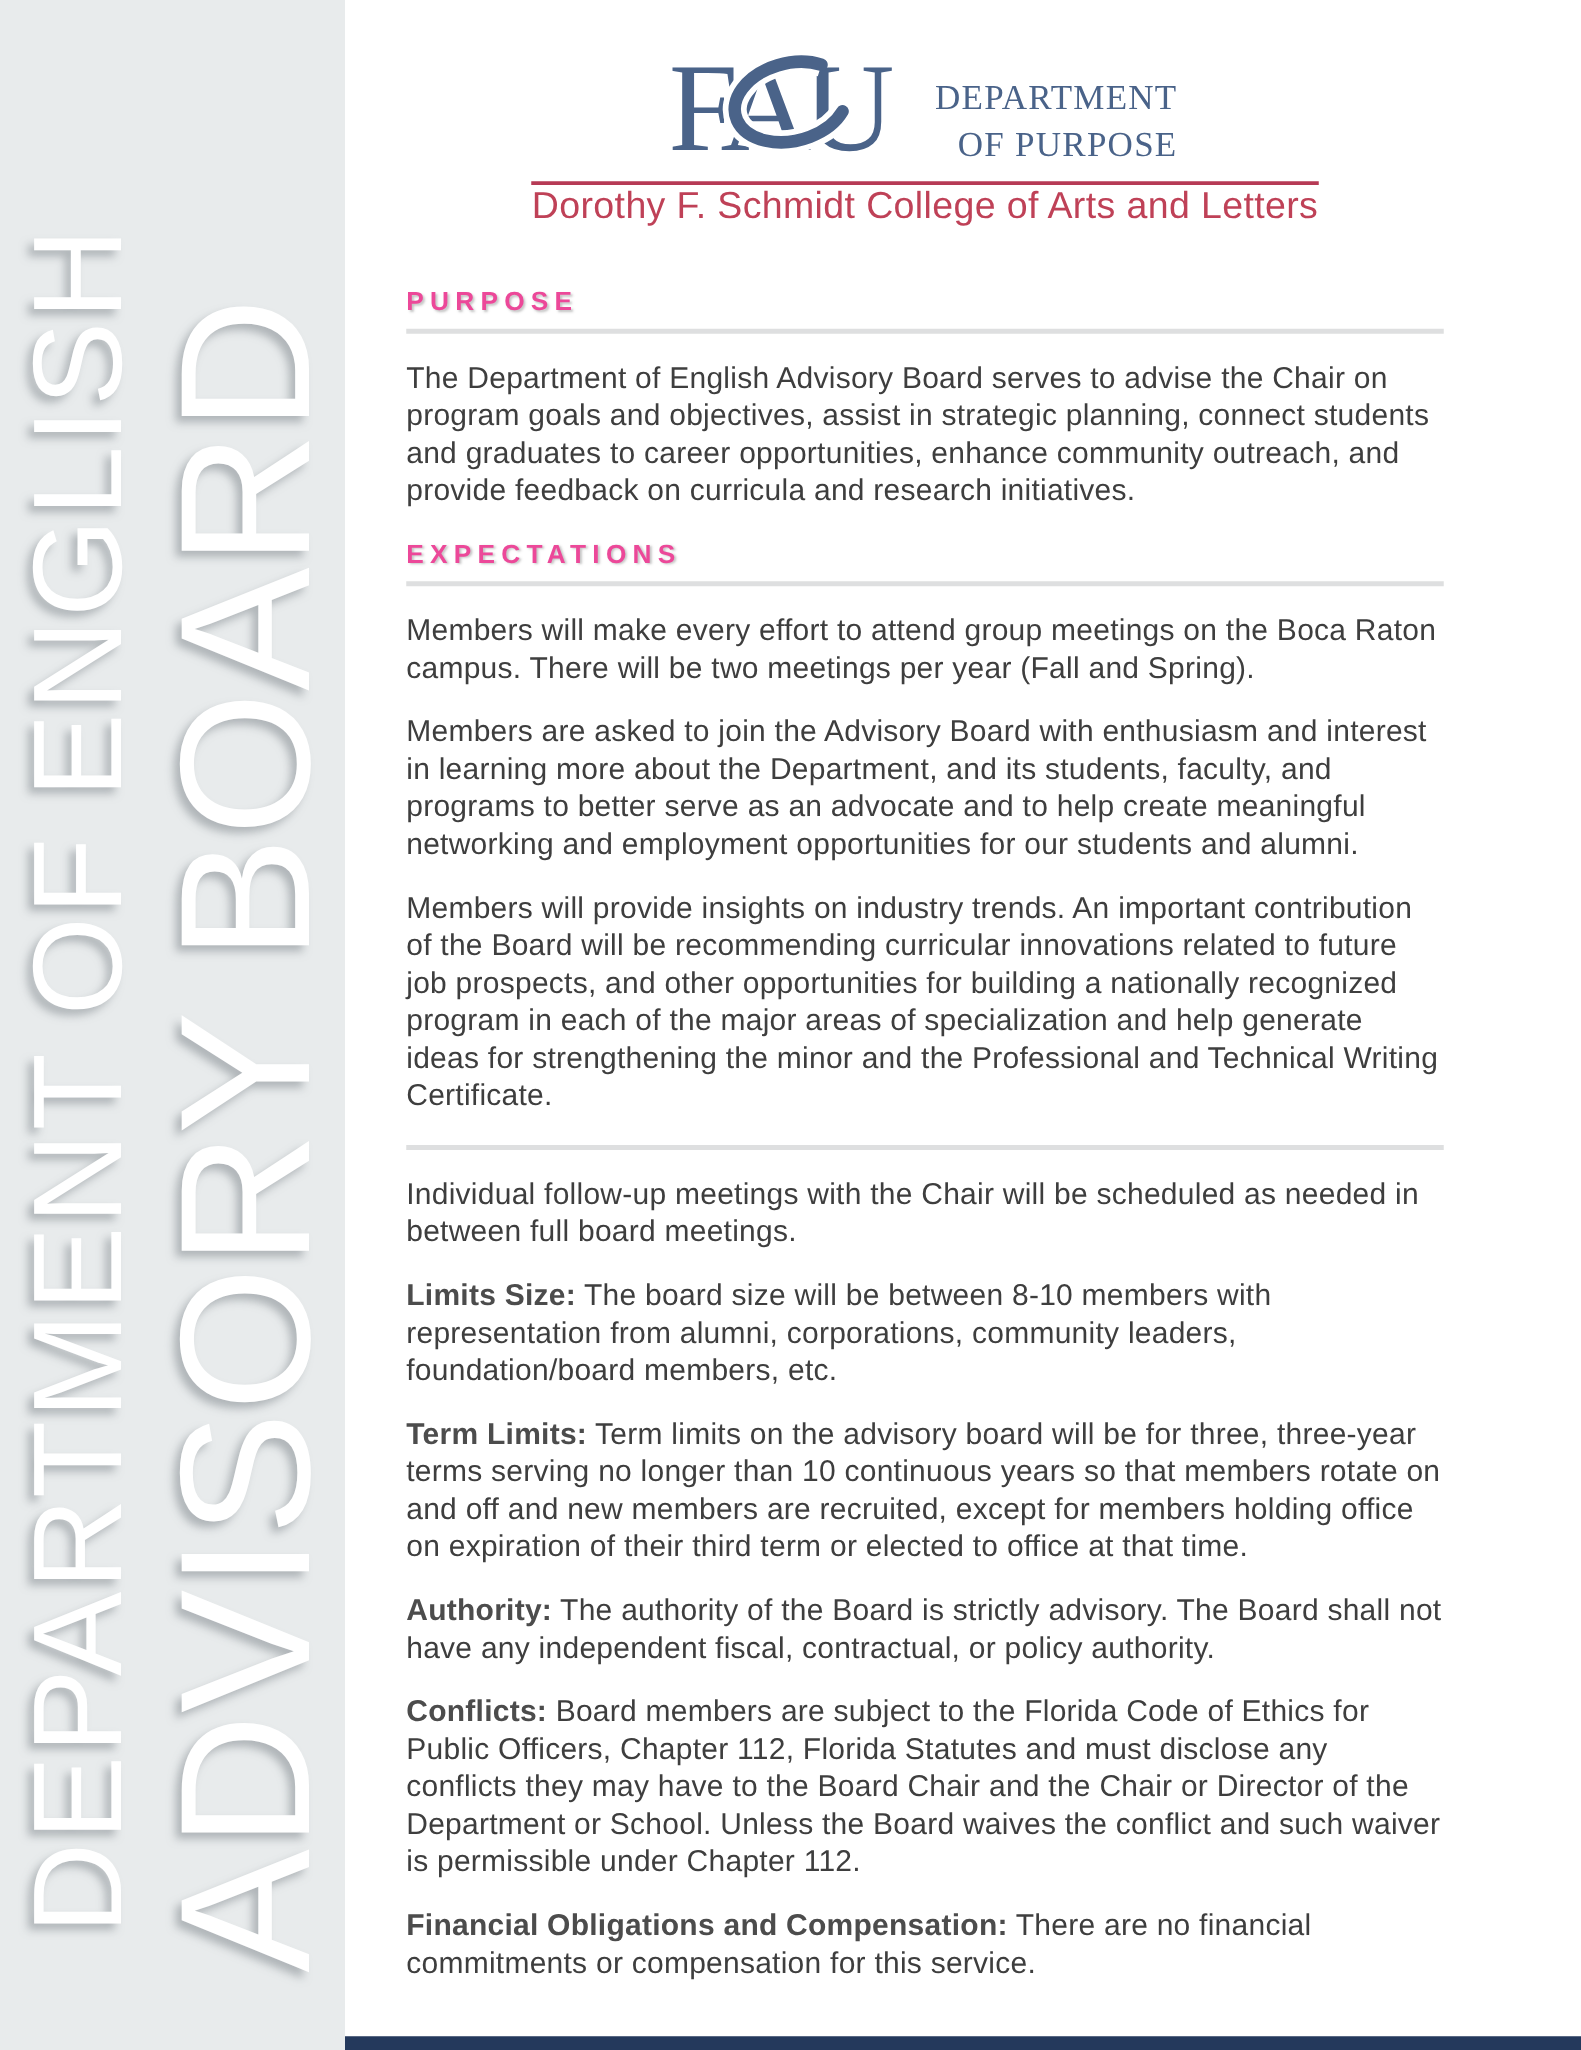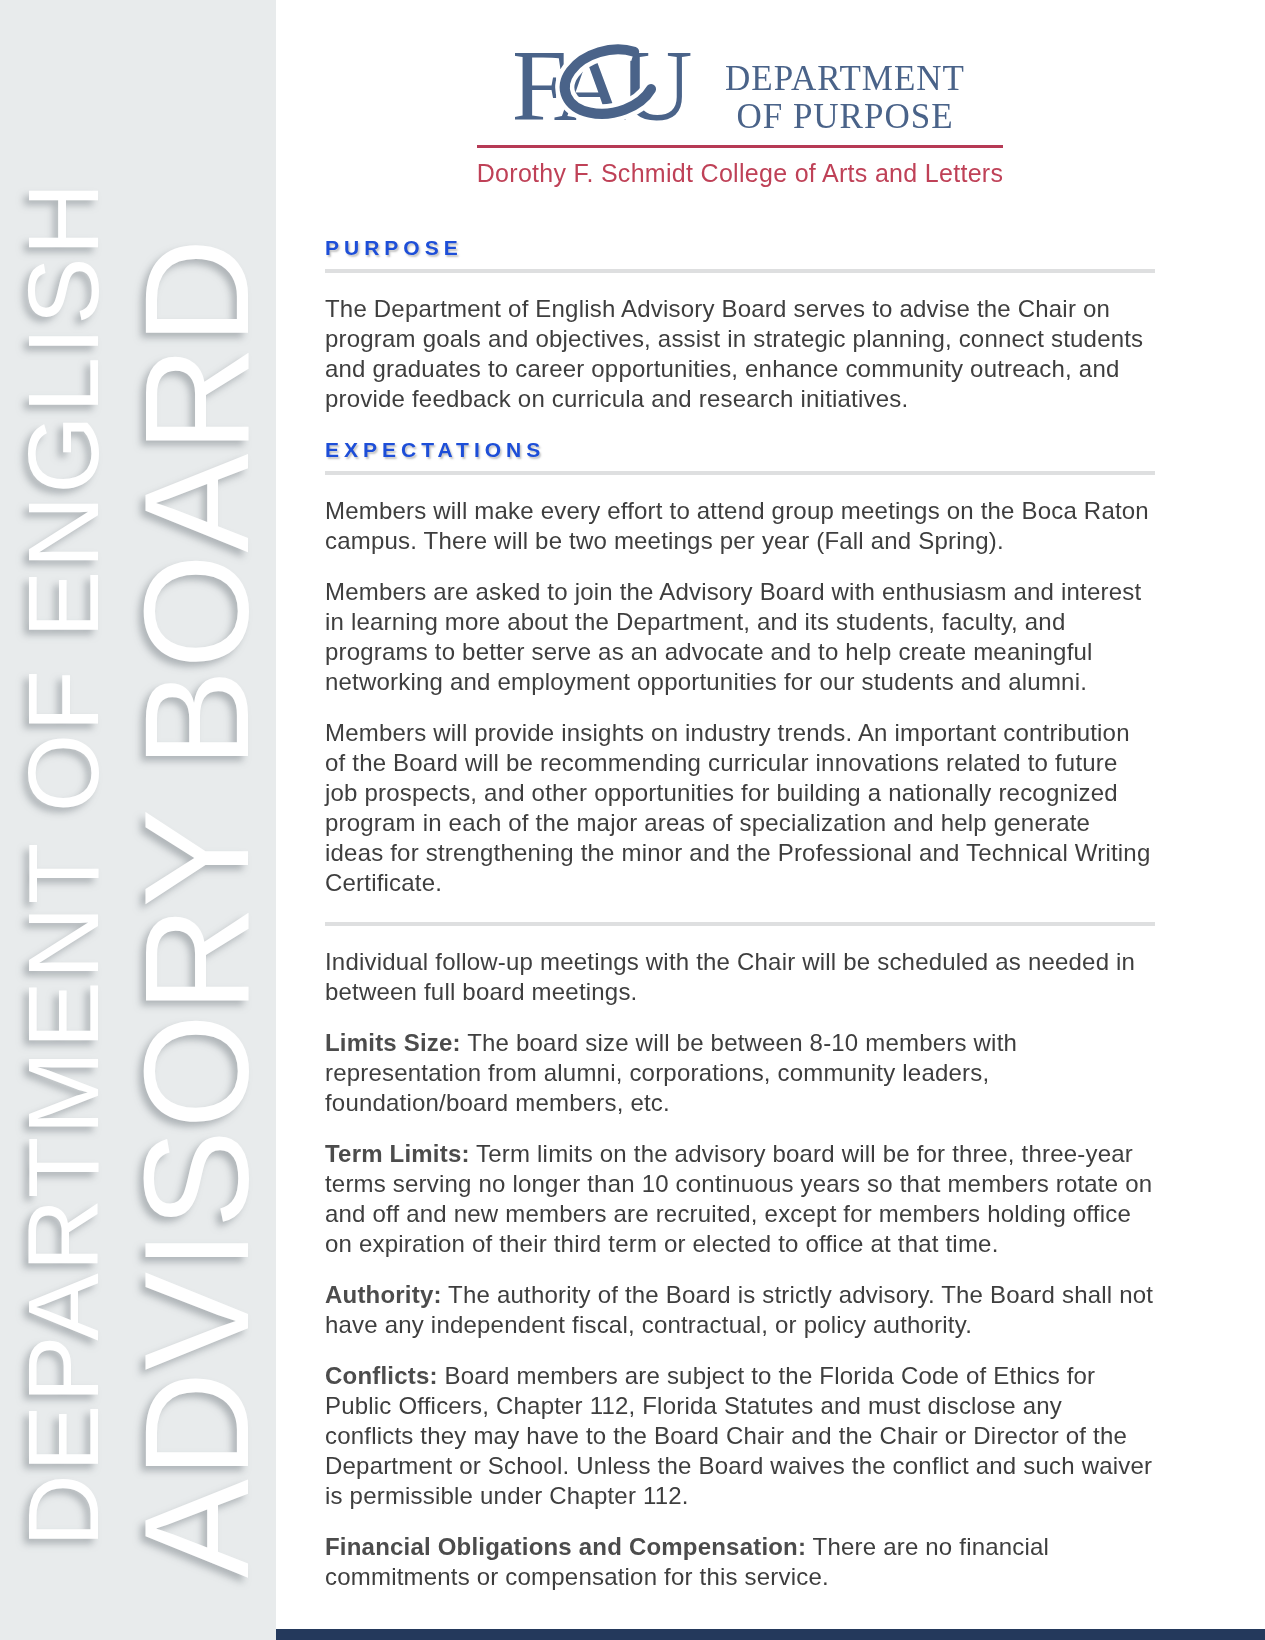--- a/index.html
+++ b/index.html
@@ -29,36 +29,36 @@
     background:#ffffff;
   }
   .content{margin:0 110px 0 49px;padding-top:40px;}
 
   
   .logo-wrap{width:fit-content;margin:0 auto;text-align:center;}
   .logo-row{display:flex;align-items:flex-end;gap:14px;justify-content:center;}
   .logo-mark{display:block;}
   .logo-dept{
     font-family:"Liberation Serif", serif;
-    color:#4a6389;font-size:35px;line-height:38px;
-    letter-spacing:1px;text-align:center;font-weight:400;
+    color:#4a6389;font-size:28px;line-height:38px;
+    letter-spacing:1px;text-align:right;font-weight:400;
     padding-bottom:2px;white-space:nowrap;
   }
   .logo-rule{height:3px;background:#b63a55;margin-top:7px;}
   .logo-college{
-    margin-top:11px;font-size:25px;color:#bf4157;letter-spacing:0.3px;
+    margin-top:0;font-size:30px;color:#bf4157;letter-spacing:0.3px;
     white-space:nowrap;
   }
 
   
   section{margin-top:24px;}
   section.first{margin-top:48px;}
   h2{
     margin:0;font-size:21px;font-weight:700;letter-spacing:5px;
-    color:#1d4ed8;text-shadow:1.5px 1.5px 2px rgba(80,80,80,0.35);
+    color:#ec4899;text-shadow:1.5px 1.5px 2px rgba(80,80,80,0.35);
   }
   .rule{height:4px;background:#dedfe0;margin-top:9px;}
   p{
     margin:21px 0 0 0;font-size:24px;line-height:30px;color:#3e3e3e;
     letter-spacing:0.2px;
   }
   p strong{color:#4c4c4c;font-weight:700;}
 
   
   .footer-bar{

